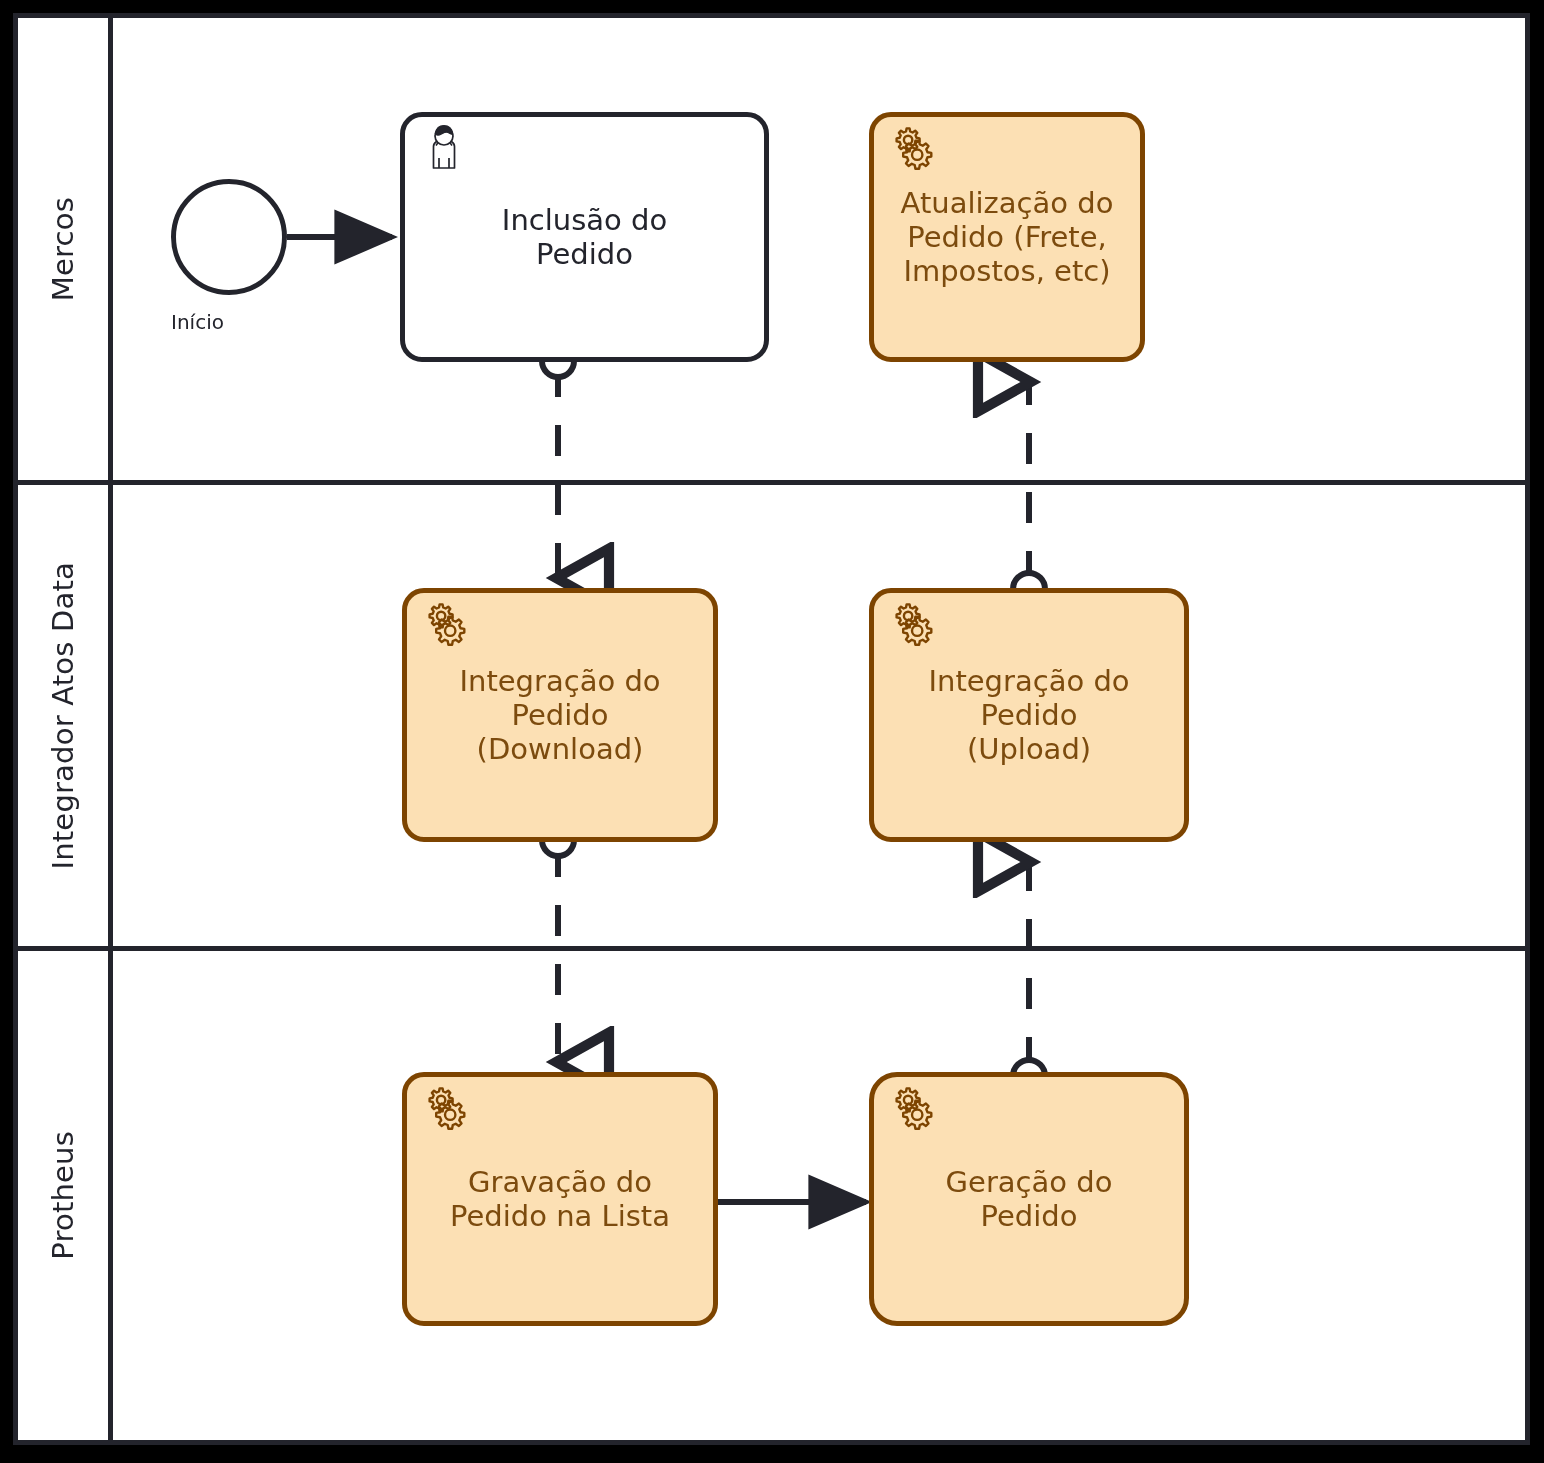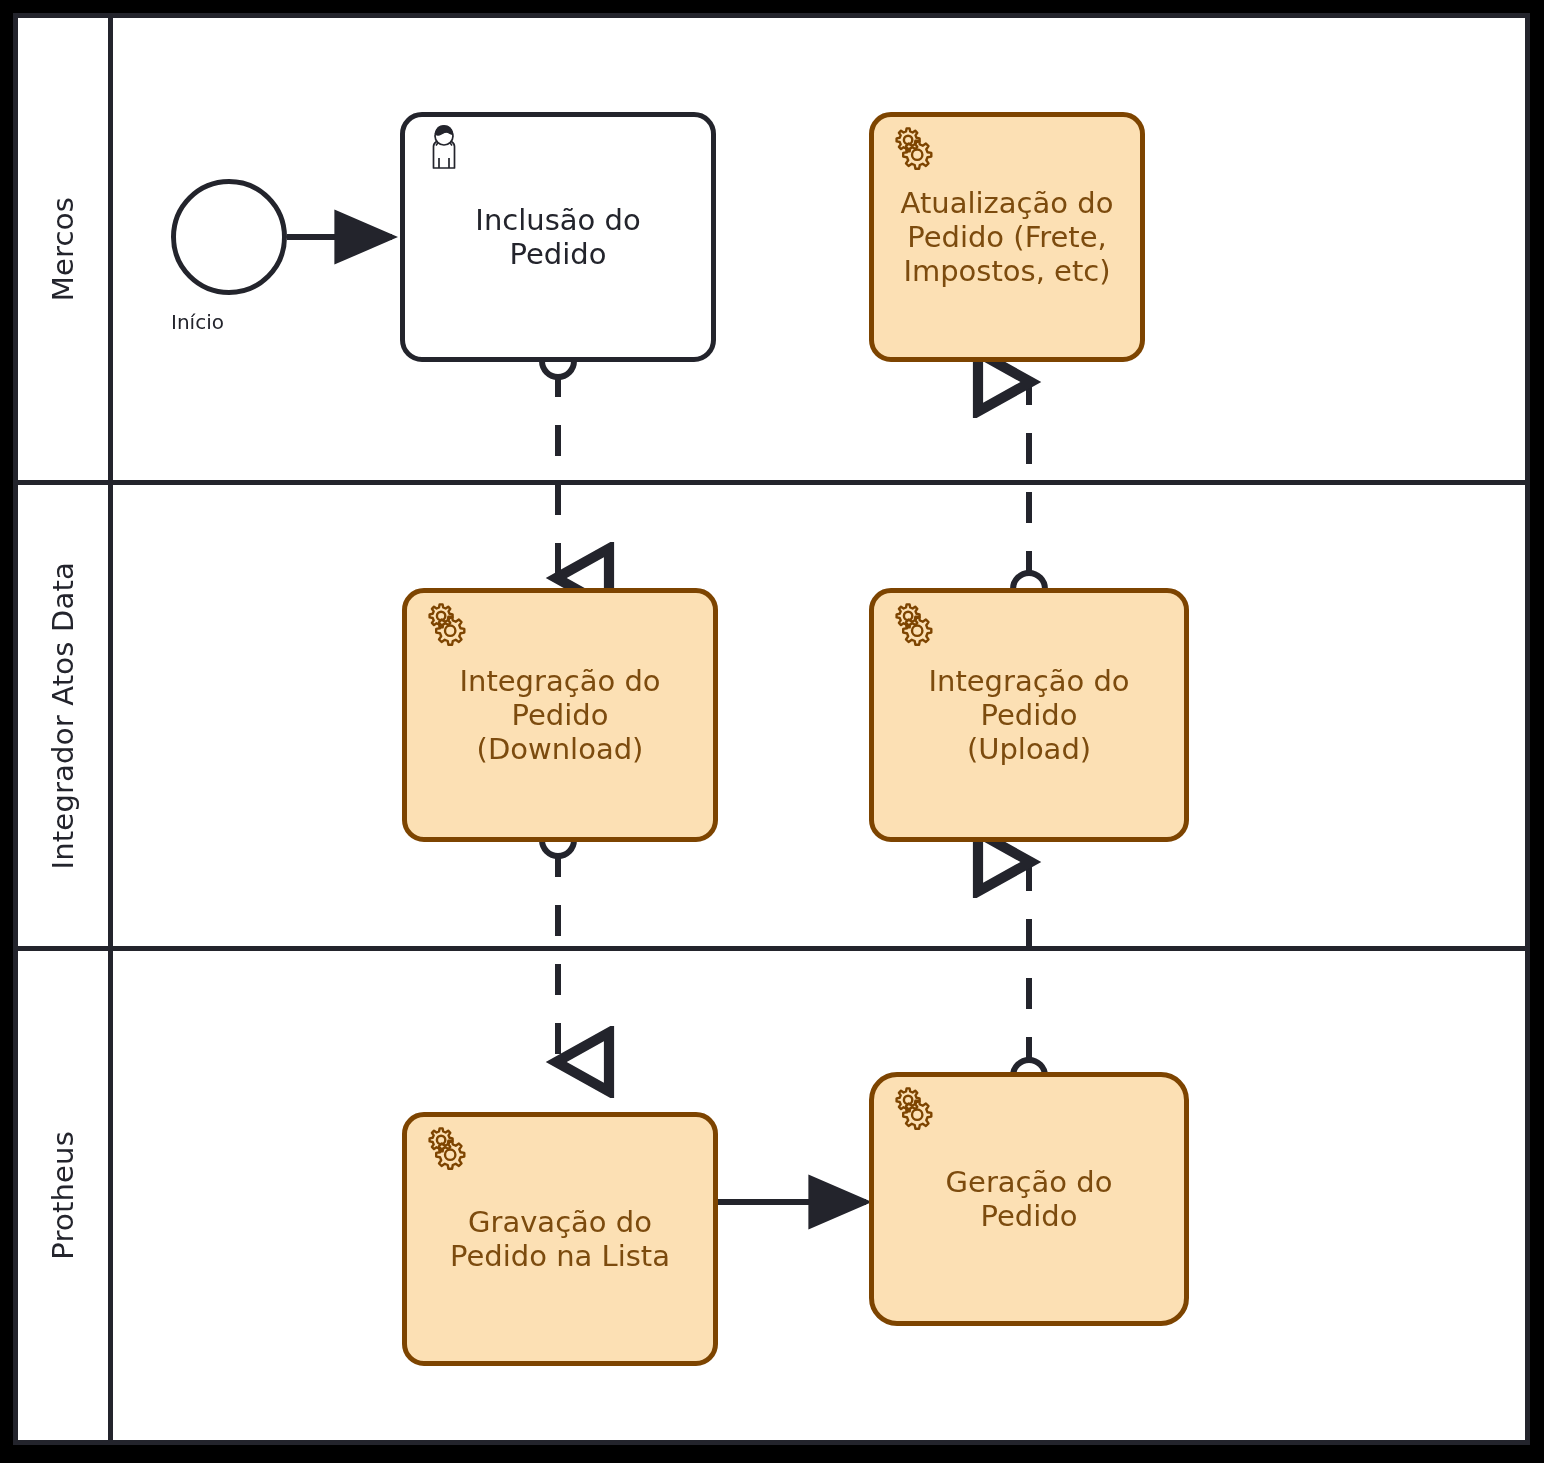--- a/index.html
+++ b/index.html
@@ -208,21 +208,21 @@
 
     <g>
       <line x1="1029" y1="582" x2="1029" y2="382" stroke="#23242c" stroke-width="6" stroke-dasharray="31 28" marker-end="url(#hollow-arrow-down)"></line>
       <circle cx="1029" cy="589" r="16" fill="#ffffff" stroke="#23242c" stroke-width="6"></circle>
     </g>
   </svg>
 
   <div class="node start-event" style="left:171px; top:179px;"></div>
   <div class="start-event-label" style="left:171px; top:310px; width:116px;">Início</div>
 
-  <div class="node task user-task" style="left:400px; top:112px; width:316px; height:250px;">
+  <div class="node task user-task" style="left:400px; top:112px; width:369px; height:250px;">
     <span class="task-icon">
       <svg viewBox="0 0 48 48" width="48" height="48">
         <path d="M13.5,44 L13.5,22.5 C13.5,18.2 18,15.6 24,15.6 C30,15.6 34.5,18.2 34.5,22.5 L34.5,44 Z" fill="#ffffff" stroke="#23242c" stroke-width="1.7" stroke-linejoin="round"></path>
         <line x1="19" y1="34" x2="19" y2="44" stroke="#23242c" stroke-width="1.7"></line>
         <line x1="29" y1="34" x2="29" y2="44" stroke="#23242c" stroke-width="1.7"></line>
         <path d="M16,21.5 C18.5,17.5 21,16 24,16 C27,16 29.5,17.5 32,21.5" fill="none" stroke="#23242c" stroke-width="1.7"></path>
         <circle cx="24" cy="12" r="9" fill="#ffffff" stroke="#23242c" stroke-width="1.7"></circle>
         <path d="M15.3,9.5 C16.3,3.8 20,1.6 24,1.6 C28.6,1.6 32.3,4.6 32.8,10.2
                  C31,10.6 29,8.2 26.4,8.2 C23.5,8.2 20.5,11.2 17.9,11.2 C16.8,11.2 15.8,10.6 15.3,9.5 Z" fill="#23242c" stroke="#23242c" stroke-width="1.2" stroke-linejoin="round"></path>
       </svg>
@@ -296,21 +296,21 @@
                    L14.2,28.9 L18,28.2 L19.2,25.3 L17,22.1 L19.6,19.5 L22.8,21.7 L25.7,20.5 Z"></path>
           <circle cx="28.2" cy="30.7" r="5.2"></circle>
         </g>
       </svg>
     </span>
     <span class="task-label">Integração do
 Pedido
 (Upload)</span>
   </div>
 
-  <div class="node task service-task" style="left:402px; top:1072px; width:316px; height:254px;margin-top:40px;">
+  <div class="node task service-task" style="left:402px; top:1072px; width:316px; height:254px;">
     <span class="task-icon">
       <svg viewBox="0 0 48 48" width="48" height="48">
         <g fill="none" stroke="#7d4400" stroke-width="2.4" stroke-linejoin="round">
           <path d="M17.6,4.4 L20.6,4.4 L21.2,7.5 L23.6,8.5 L26.2,6.7 L28.3,8.8 L26.5,11.4
                    L27.5,13.8 L30.6,14.4 L30.6,17.4 L27.5,18 L26.5,20.4 L28.3,23 L26.2,25.1
                    L23.6,23.3 L21.2,24.3 L20.6,27.4 L17.6,27.4 L17,24.3 L14.6,23.3 L12,25.1
                    L9.9,23 L11.7,20.4 L10.7,18 L7.6,17.4 L7.6,14.4 L10.7,13.8 L11.7,11.4
                    L9.9,8.8 L12,6.7 L14.6,8.5 L17,7.5 Z"></path>
           <circle cx="19.1" cy="15.9" r="4.2"></circle>
           <path d="M26.4,16.7 L30.1,16.7 L30.8,20.5 L33.7,21.7 L36.9,19.5 L39.5,22.1

